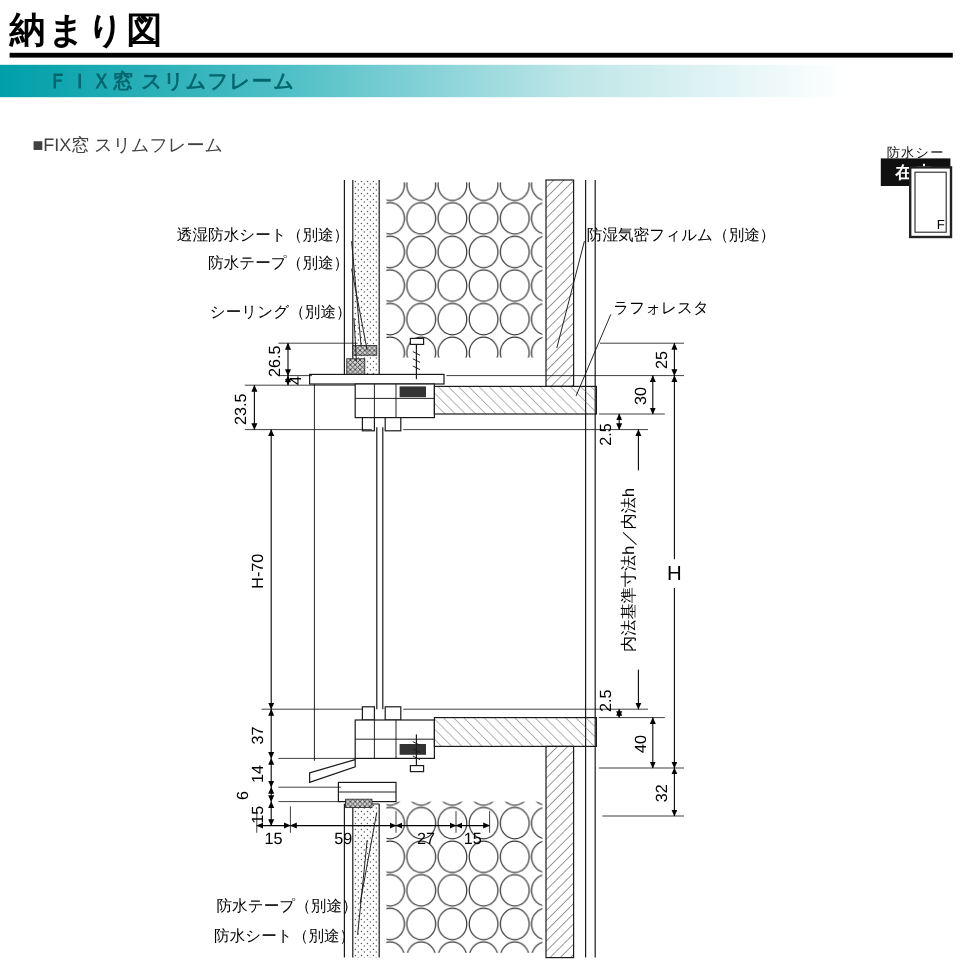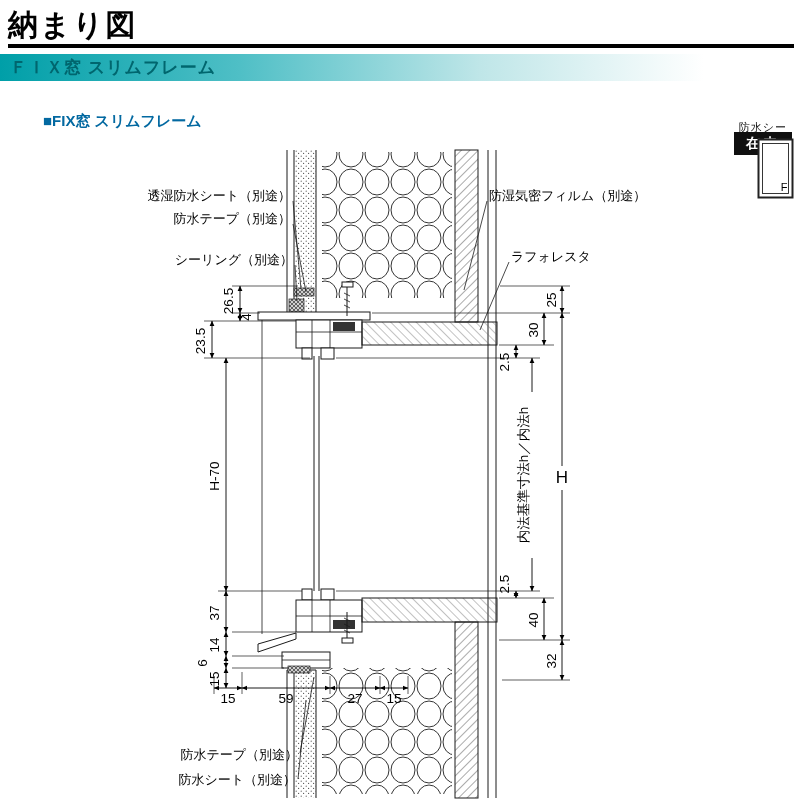--- a/index.html
+++ b/index.html
@@ -2,23 +2,23 @@
 <html><head>
 <meta charset="utf-8">
 <style>
   * { margin:0; padding:0; box-sizing:border-box; }
   html,body { width:800px; height:800px; background:#ffffff; font-family:"Liberation Sans",sans-serif; }
   .page { position:absolute; top:0; left:0; width:800px; height:800px; overflow:hidden; background:#fff; }
   .title { position:absolute; top:5px; left:8px; font-size:30px; font-weight:bold; color:#000; letter-spacing:2px; z-index:3; }
   .title-rule { position:absolute; top:44px; left:8px; width:786px; height:4px; background:#000; z-index:3; }
   .band { position:absolute; top:54px; left:0; width:800px; height:27px;
           background:linear-gradient(90deg,#009fa8 0%,#4fbfc6 30%,#bfe6e8 60%,#ffffff 88%);
-          display:flex; align-items:center; z-index:3; }
+          display:flex; align-items:center; z-index:3;padding-left:30px; }
   .band-label { font-size:17px; font-weight:bold; color:#00666e; padding-left:10px; letter-spacing:1px; }
-  .section-label { position:absolute; top:112px; left:27px; font-size:15px; font-weight:700; color:#0369a1; z-index:3;margin-left:16px; }
+  .section-label { position:absolute; top:112px; left:27px; font-size:15px; font-weight:400; color:#404040; z-index:3; }
   .badge { position:absolute; top:92px; left:734px; width:58px; height:23px; background:#101010; color:#fff;
            font-size:14px; font-weight:bold; display:flex; align-items:center; justify-content:center; letter-spacing:3px; z-index:3;margin-top:40px; }
   .caption { position:absolute; top:120px; left:734px; width:58px; text-align:center; font-size:11px; color:#111; letter-spacing:1px; z-index:3; }
   .window-icon { position:absolute; top:138px; left:757px; z-index:3; }
   .drawing { position:absolute; top:0; left:0; z-index:1; }
   .drawing text { font-family:"Liberation Sans",sans-serif; fill:#000; }
   .dim { font-size:13.5px; }
   .callout { font-size:13px; }
   .ln { stroke:#1a1a1a; stroke-width:1; fill:none; }
   .thin { stroke:#1a1a1a; stroke-width:0.8; fill:none; }

